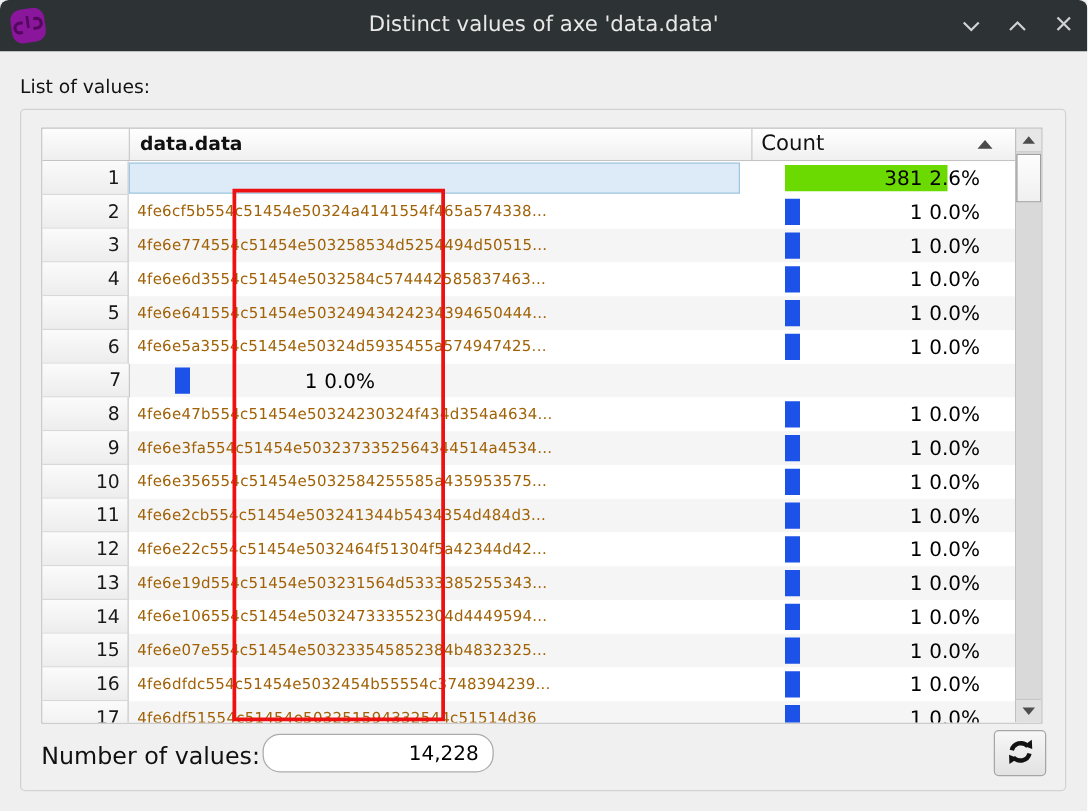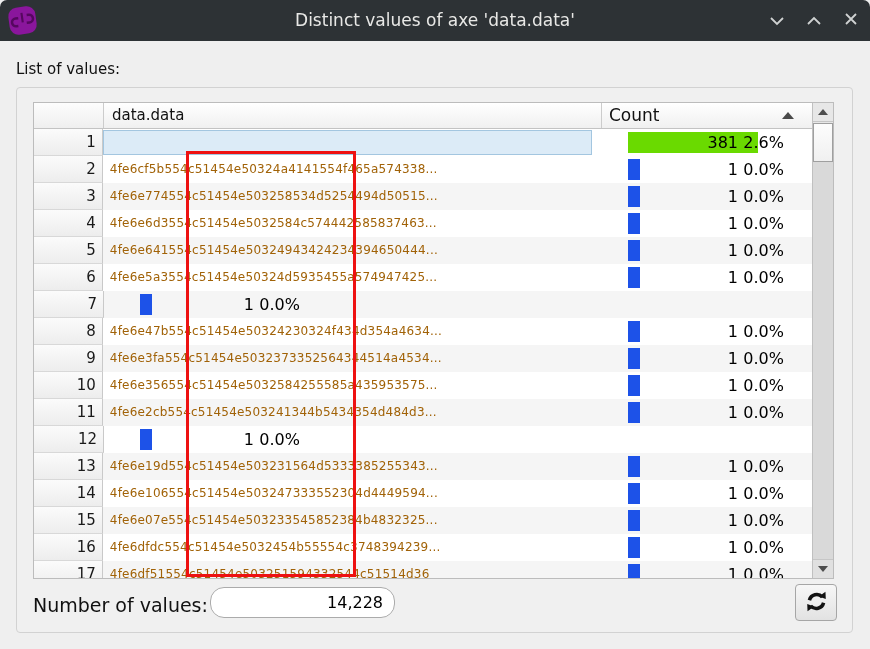--- a/index.html
+++ b/index.html
@@ -21,21 +21,21 @@
     border-radius:4px;background:#f0f0f0;box-sizing:border-box;}
 
   
   .table{position:absolute;left:33px;top:102px;width:801px;height:477px;background:#ffffff;
     border:1px solid #bcbcbc;box-sizing:border-box;overflow:hidden;}
   .thead{display:flex;height:26px;background:linear-gradient(#ffffff,#f0f0f0);
     border-bottom:1px solid #c3c3c3;box-sizing:border-box;}
   .corner{width:70px;border-right:1px solid #cccccc;box-sizing:border-box;
     background:linear-gradient(#fdfdfd,#efefef);}
   .col-data{width:498px;border-right:1px solid #cccccc;box-sizing:border-box;
-    font-size:15px;color:#111;padding-left:8px;line-height:25px;}
+    font-size:15px;color:#111;padding-left:8px;line-height:25px;font-weight:bold;}
   .col-count{width:210px;position:relative;font-size:17px;color:#111;padding-left:7px;line-height:25px;box-sizing:border-box;}
   .sort-up{position:absolute;right:18px;top:9px;width:0;height:0;
     border-left:6px solid transparent;border-right:6px solid transparent;border-bottom:7px solid #4a4a4a;}
   .tbody{position:absolute;left:0;top:26px;right:0;bottom:0;}
   .trow{display:flex;height:27px;background:#ffffff;}
   .trow.alt{background:#f5f5f5;}
   .rowhdr{width:70px;box-sizing:border-box;background:linear-gradient(#fbfbfb,#ededed);
     border-right:1px solid #c9c9c9;border-bottom:1px solid #d8d8d8;
     text-align:right;padding-right:6px;font-size:15px;color:#191919;line-height:26px;}
   .dcell{width:498px;box-sizing:border-box;font-size:12px;letter-spacing:0.2px;color:#a16207;
@@ -220,20 +220,21 @@
           <div class="rowhdr">11</div>
           <div class="dcell">4fe6e2cb554c51454e503241344b5434354d484d3...</div>
           <div class="ccell">
             <div class="bar" style="width: 12px; background: rgb(29, 82, 232);"></div>
             <span class="cnt">1</span>
             <span class="pct">0.0%</span>
           </div>
         </div>
         <div class="trow">
           <div class="rowhdr">12</div>
+          <div class="dcell">4fe6e22c554c51454e5032464f51304f5a42344d42...</div>
           <div class="ccell">
             <div class="bar" style="width: 12px; background: rgb(29, 82, 232);"></div>
             <span class="cnt">1</span>
             <span class="pct">0.0%</span>
           </div>
         </div>
         <div class="trow alt">
           <div class="rowhdr">13</div>
           <div class="dcell">4fe6e19d554c51454e503231564d5333385255343...</div>
           <div class="ccell">

